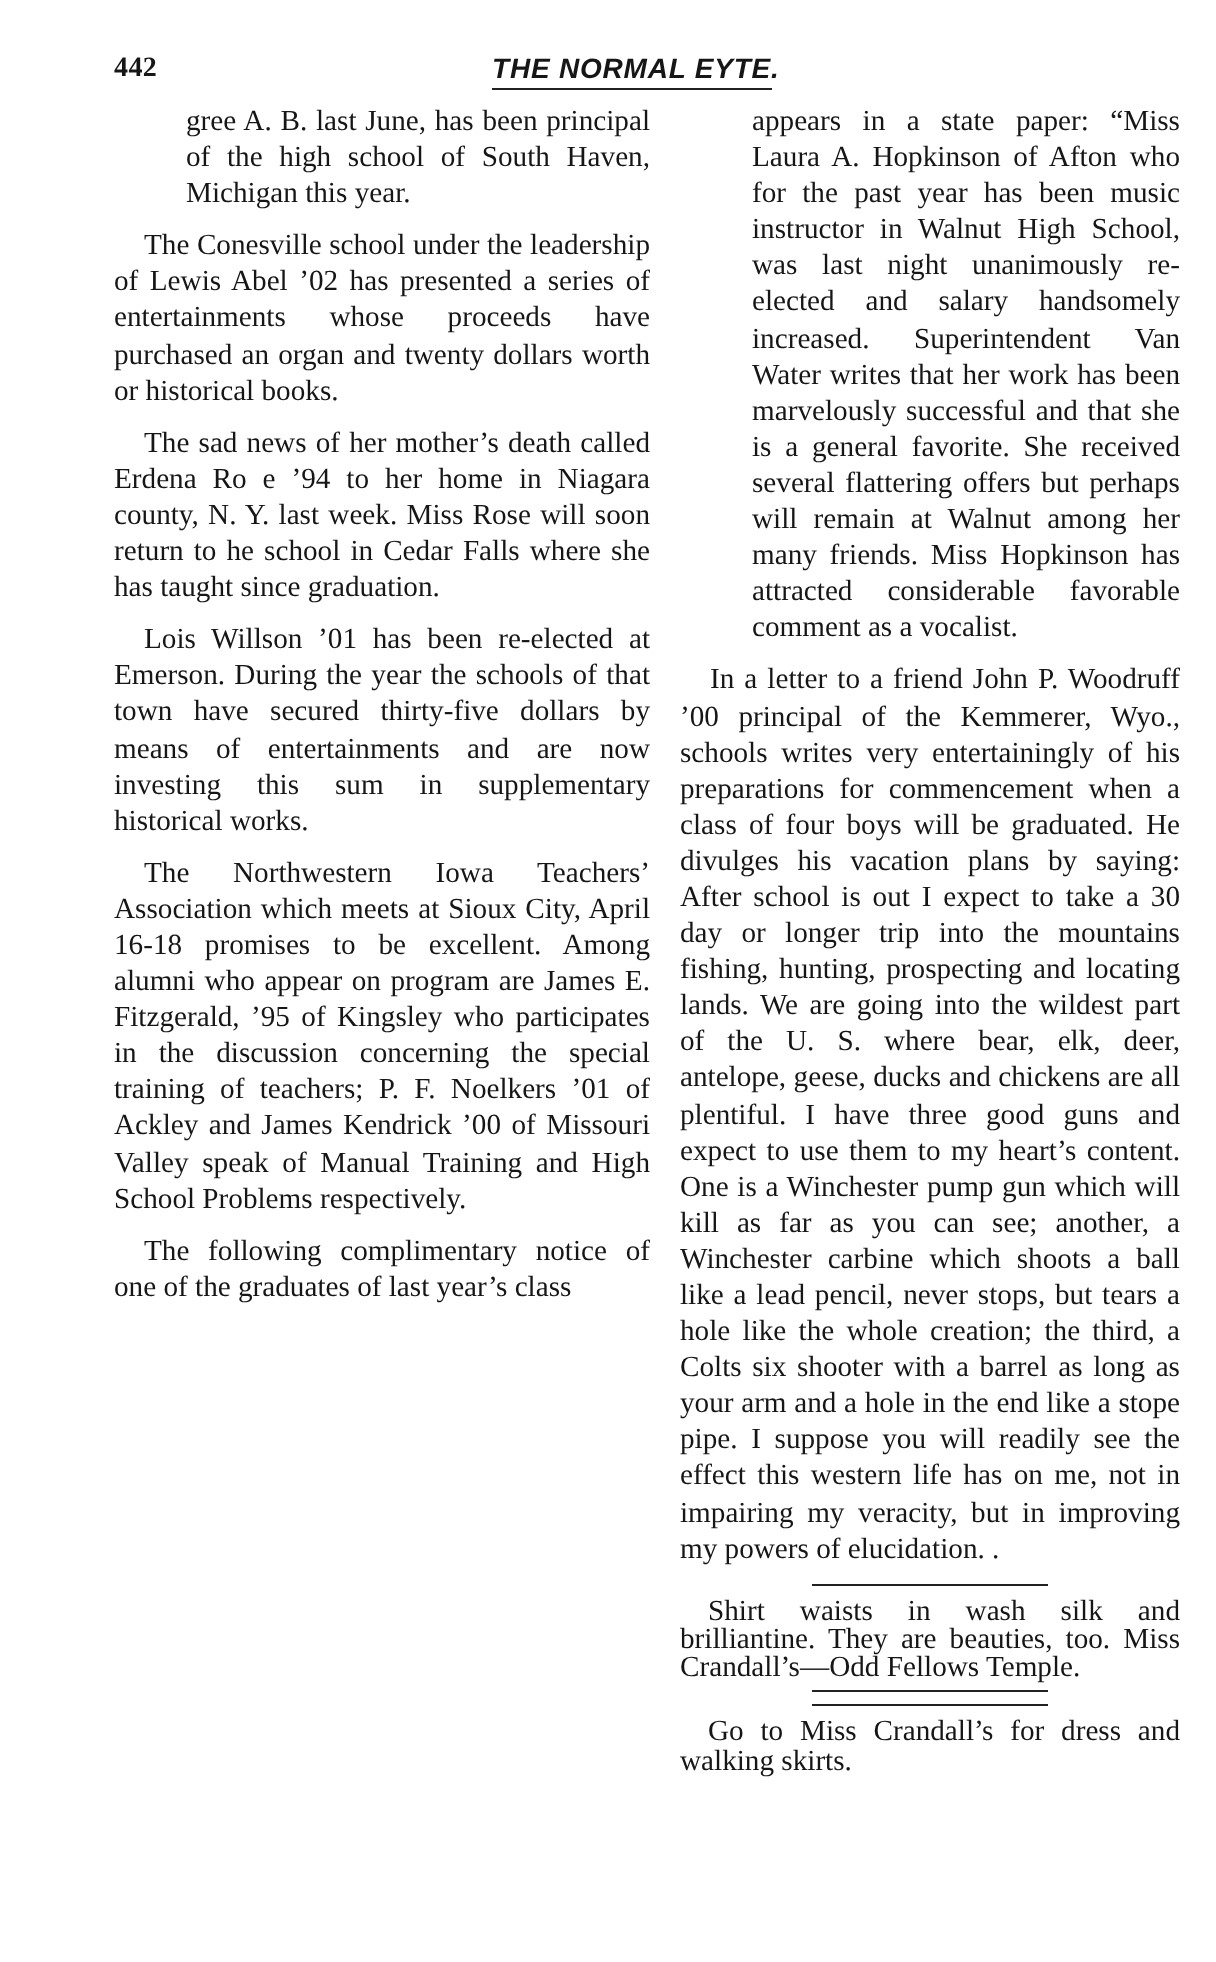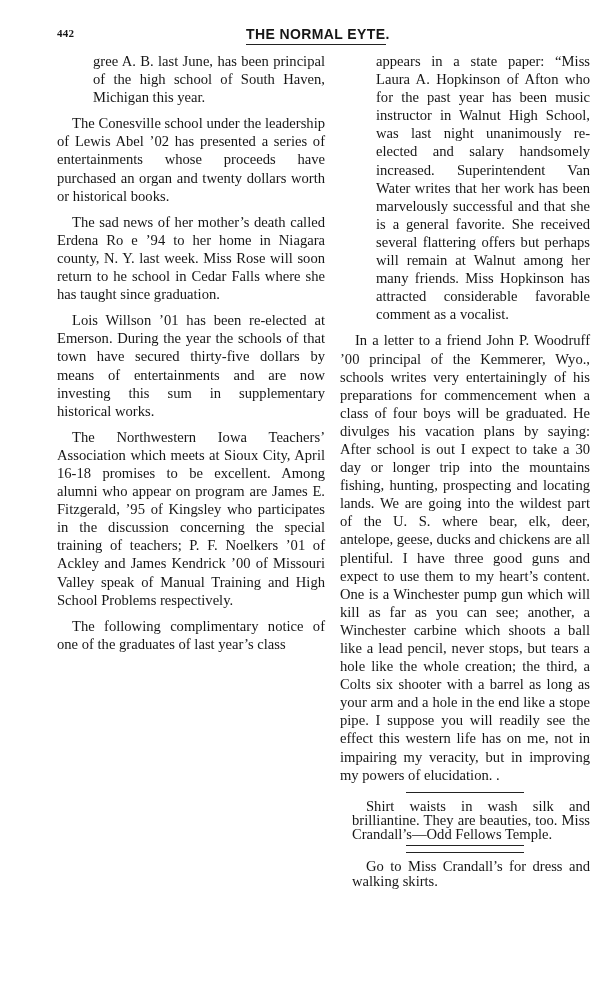--- a/index.html
+++ b/index.html
@@ -9,45 +9,46 @@
     font-family: "Liberation Serif", "DejaVu Serif", serif;
     color: #161616;
     position: relative;
   }
   .page { position: absolute; left: 0; top: 0; width: 608px; height: 981px; }
   .header {
     position: absolute; top: 24px; left: 57px; width: 533px; height: 22px;
   }
   .page-number {
     position: absolute; left: 0; top: 3px;
-    font-size: 11px; font-weight: bold; letter-spacing: 0.2px; text-align: center;
+    font-size: 14px; font-weight: bold; letter-spacing: 0.2px; text-align: center;
   }
   .running-title {
     position: absolute; left: 189px; top: 2px; width: 140px;
     font-size: 14px; font-weight: bold; letter-spacing: 0.4px;
     text-align: center; white-space: nowrap;
     font-family: "Liberation Sans", "DejaVu Sans", sans-serif;
     padding-bottom: 2px;
     border-bottom: 1.5px solid #222;
+    font-style: italic;
   }
   .col {
     position: absolute; top: 52px;
     font-size: 14.6px; line-height: 18.1px;
     text-align: justify; hyphens: manual;
   }
   .col-left { left: 57px; width: 268px; }
   .col-right { left: 340px; width: 250px; }
   .col p { margin: 0 0 8px 0; text-indent: 15px; }
   .col p.cont { text-indent: 0; margin-left: 36px; }
   .divider {
     width: 118px; height: 0; border-top: 1.3px solid #222;
     margin: 4px auto 6px auto;
   }
   .ads { font-size: 14.6px; line-height: 14.2px; }
-  .ads p { margin: 0 0 4px 12px; text-indent: 14px; }
+  .ads p { margin: 0 0 4px 0; text-indent: 14px; }
 </style>
 </head>
 <body>
 
 <div class="page">
 
   <div class="header">
     <span class="page-number">442</span>
     <span class="running-title">THE NORMAL EYTE.</span>
   </div>

